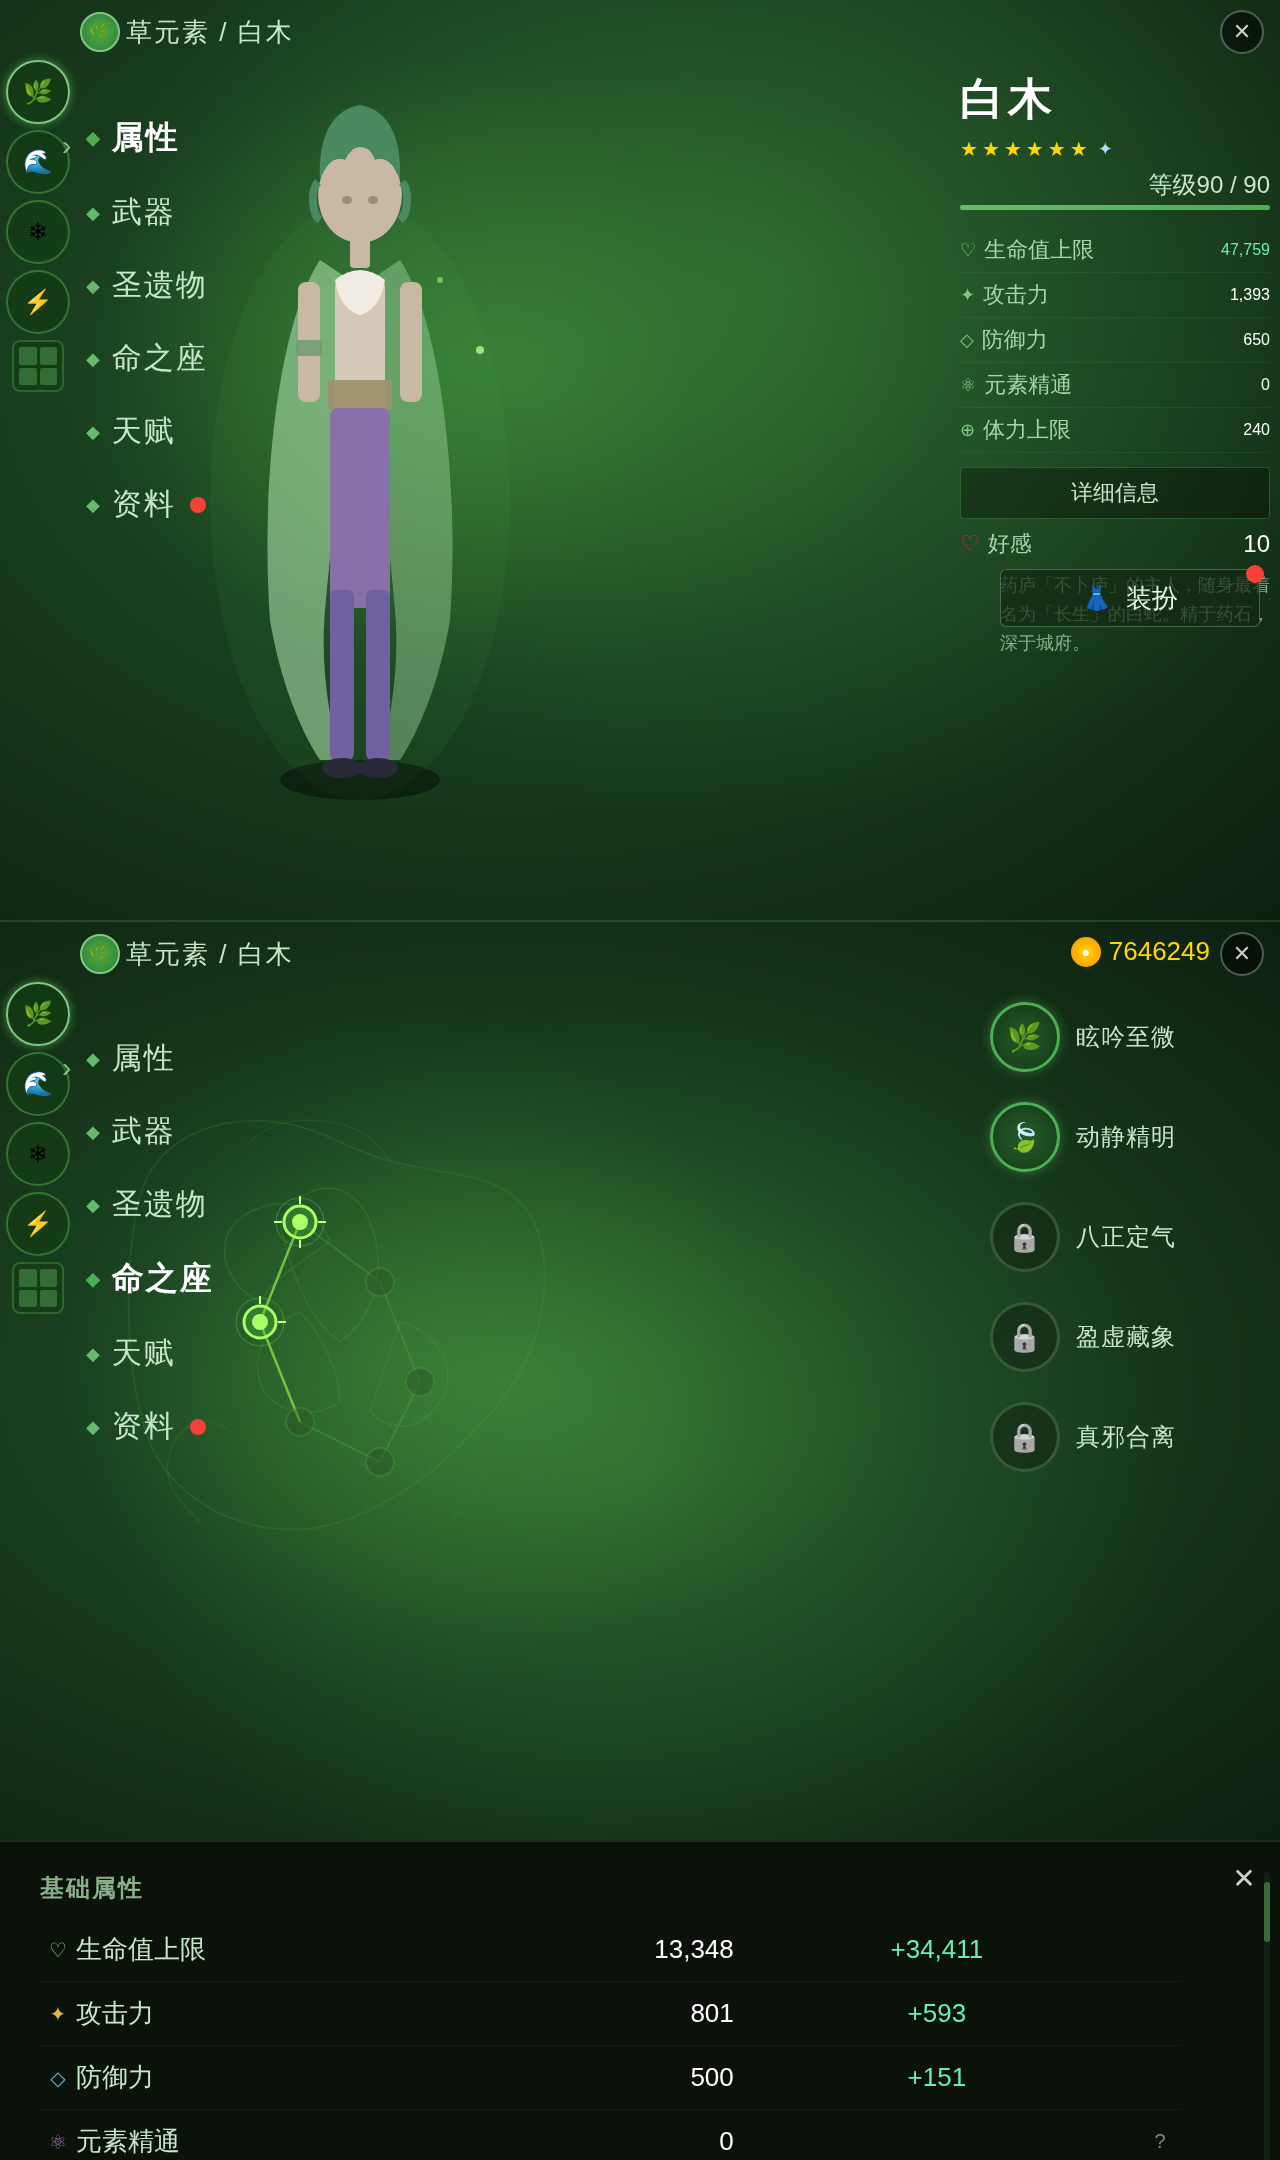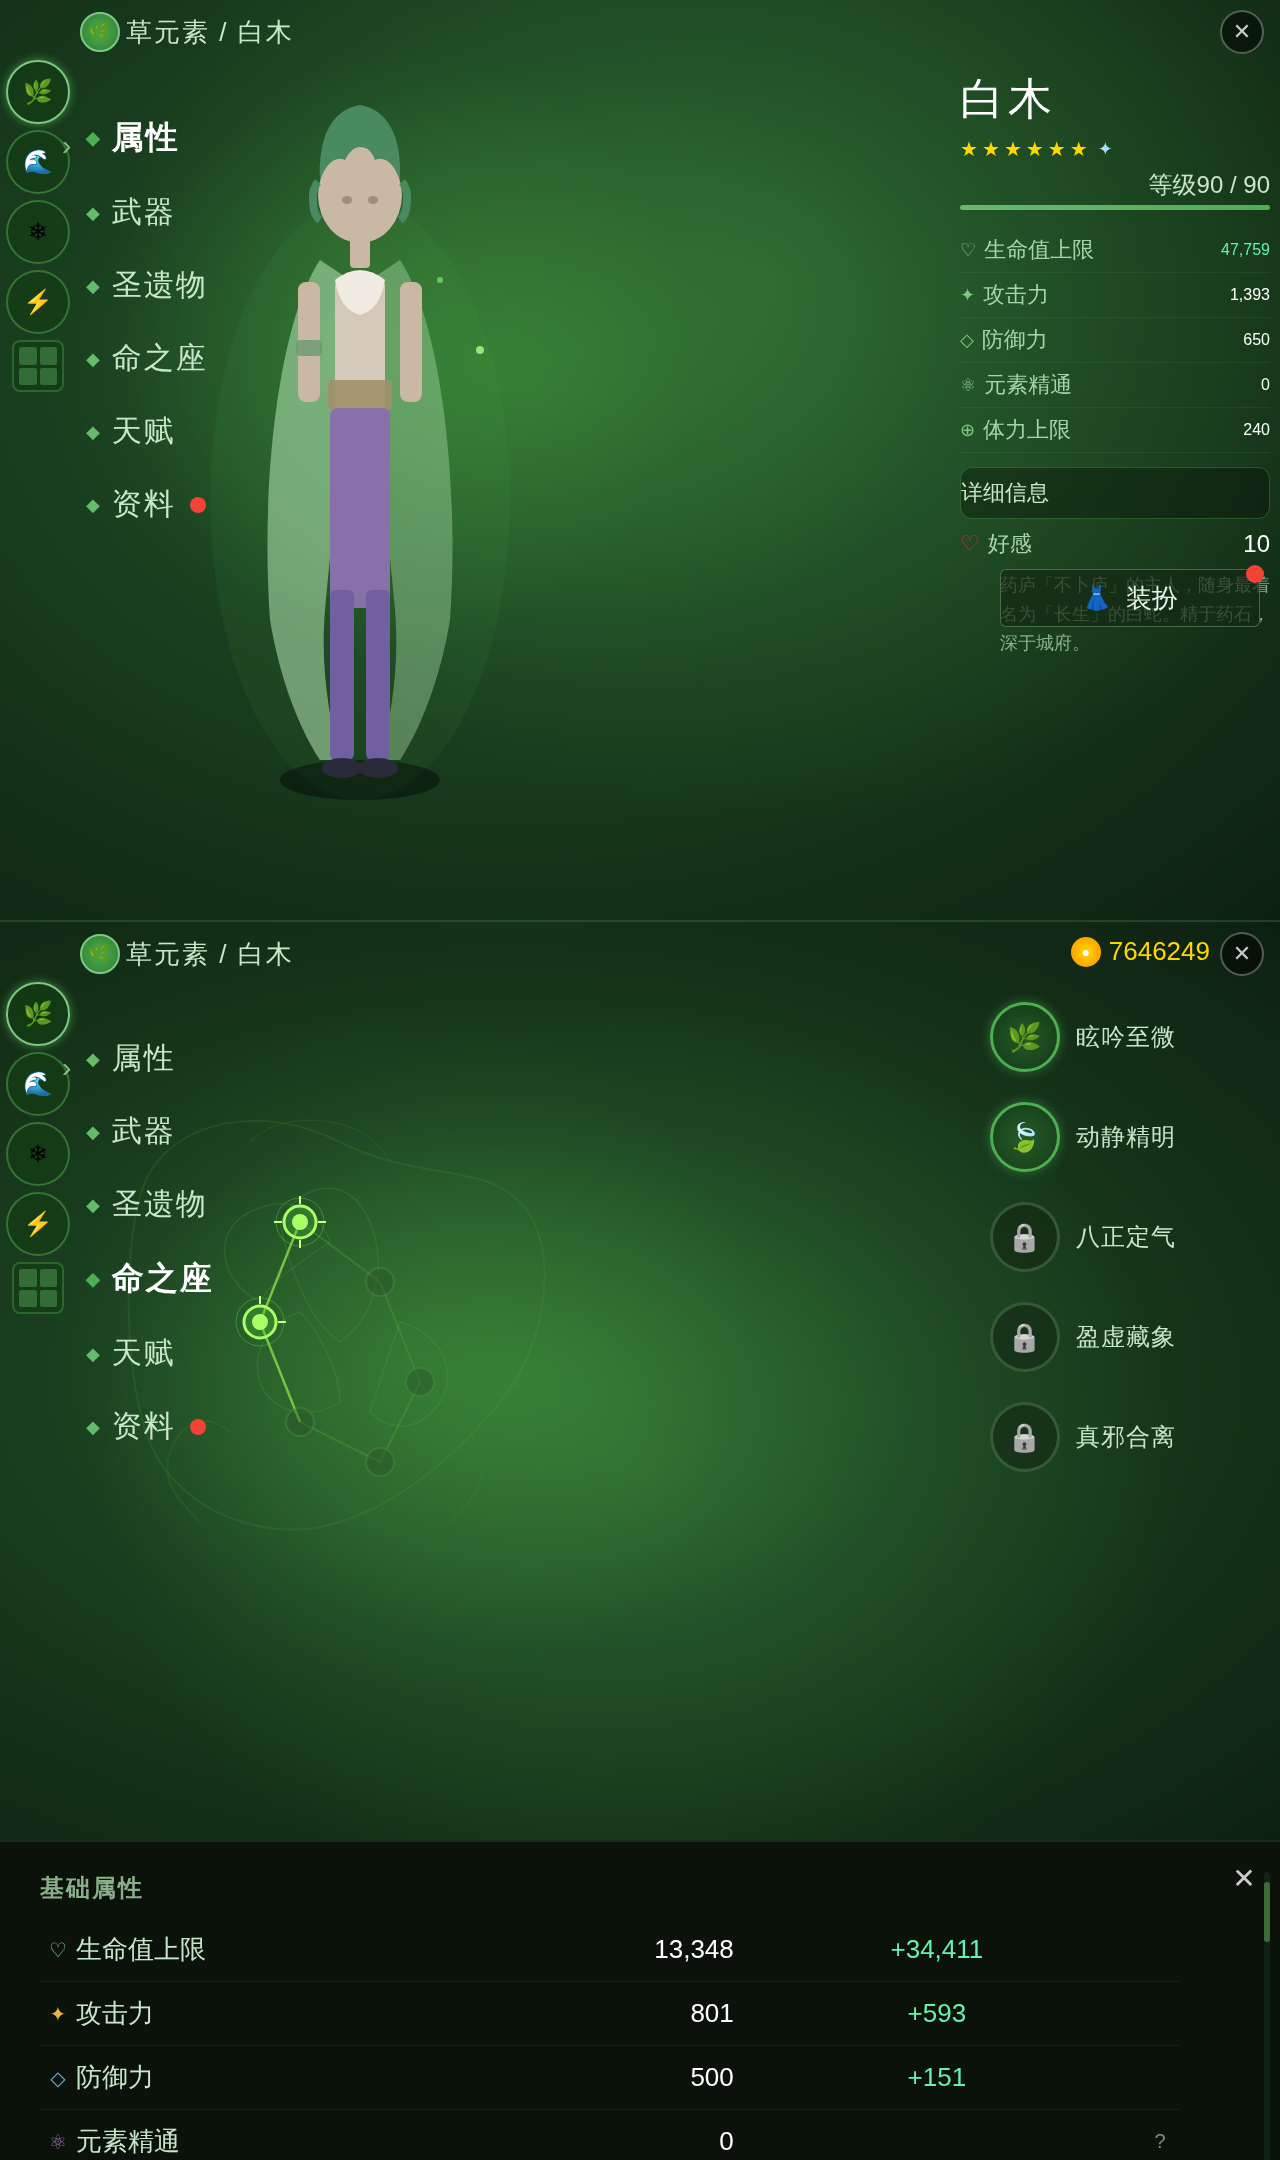--- a/index.html
+++ b/index.html
@@ -187,21 +187,21 @@
     .info-panel {
       position: absolute;
       right: 10px;
       top: 70px;
       width: 310px;
       z-index: 10;
     }
     .char-name {
       color: #ffffff;
       font-size: 44px;
-      font-weight: normal;
+      font-weight: bold;
       letter-spacing: 4px;
       margin-bottom: 8px;
     }
     .star-row {
       display: flex;
       align-items: center;
       gap: 4px;
       margin-bottom: 8px;
     }
     .star {
@@ -258,25 +258,25 @@
       font-weight: normal;
       margin-left: 48px;
     }
     .stat-value.green {
       color: #69f0ae;
     }
 
     .detail-btn {
       margin-top: 14px;
       width: 100%;
-      padding: 10px 0;
-      text-align: left;
+      padding: 10px 7px;
+      text-align: center;
       background: rgba(0,0,0,0.3);
       border: 1px solid rgba(100,200,100,0.3);
-      border-radius: 12px;
+      border-radius: 4px;
       color: #c8e6c9;
       font-size: 22px;
       cursor: pointer;
     }
 
     .affection-row {
       display: flex;
       align-items: center;
       justify-content: space-between;
       padding: 10px 0 6px;

